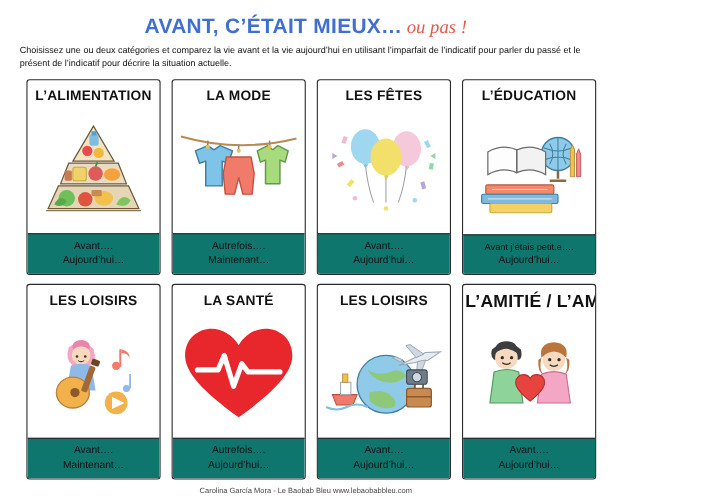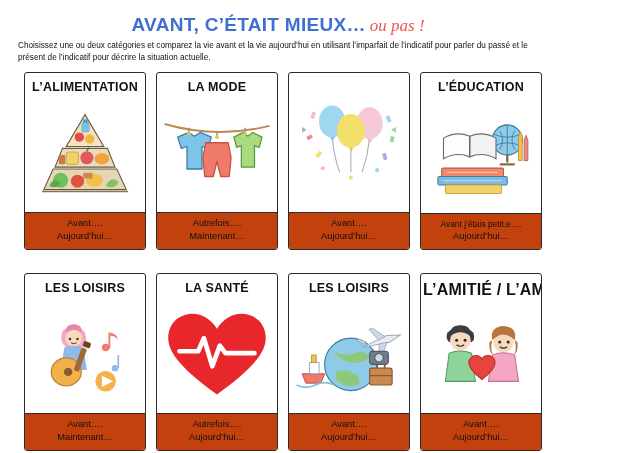--- a/index.html
+++ b/index.html
@@ -47,21 +47,21 @@
     color: #111111;
     line-height: 1.45;
     text-align: left;
     margin: 0 4px 8px 4px;
   }
   
   .grid {
     display: grid;
     grid-template-columns: repeat(4, 1fr);
     grid-template-rows: repeat(2, 178px);
-    gap: 23px 10px;
+    gap: 8px 10px;
     padding-left: 10px;
   }
   .card {
     border: 1px solid #2b2b2b;
     border-radius: 3px;
     background: #ffffff;
     display: flex;
     flex-direction: column;
     overflow: hidden;
   }
@@ -83,21 +83,21 @@
     align-items: center;
     justify-content: center;
     position: relative;
     min-height: 0;
   }
   .card-art svg {
     display: block;
   }
   .card-lines {
     border-top: 1px solid #2b2b2b;
-    background: #c2410c;
+    background: #0f766e;
     padding: 4px 2px 5px 2px;
   }
   .card-line {
     text-align: center;
     font-size: 9.3px;
     color: #111111;
     line-height: 1.45;
     white-space: nowrap;
   }
   .card-line.tiny {
@@ -182,20 +182,21 @@
           <circle cx="94" cy="26" r="2" fill="#f0c04a"></circle>
         </svg>
       </div>
       <div class="card-lines">
         <div class="card-line">Autrefois….</div>
         <div class="card-line">Maintenant…</div>
       </div>
     </div>
 
     <div class="card">
+      <div class="card-title">LES FÊTES</div>
       <div class="card-art">
         <svg width="128" height="100" viewBox="0 0 128 100">
 
           <path d="M46 44 q2 22 8 38" stroke="#9aa0a6" stroke-width="1" fill="none"></path>
           <path d="M66 48 q0 20 0 34" stroke="#9aa0a6" stroke-width="1" fill="none"></path>
           <path d="M86 46 q-2 20 -8 36" stroke="#9aa0a6" stroke-width="1" fill="none"></path>
 
           <ellipse cx="46" cy="28" rx="14" ry="17" fill="#9fd7f0"></ellipse>
           <ellipse cx="86" cy="30" rx="14" ry="17" fill="#f6c9da"></ellipse>
           <ellipse cx="66" cy="38" rx="15" ry="18" fill="#f3e06a"></ellipse>

